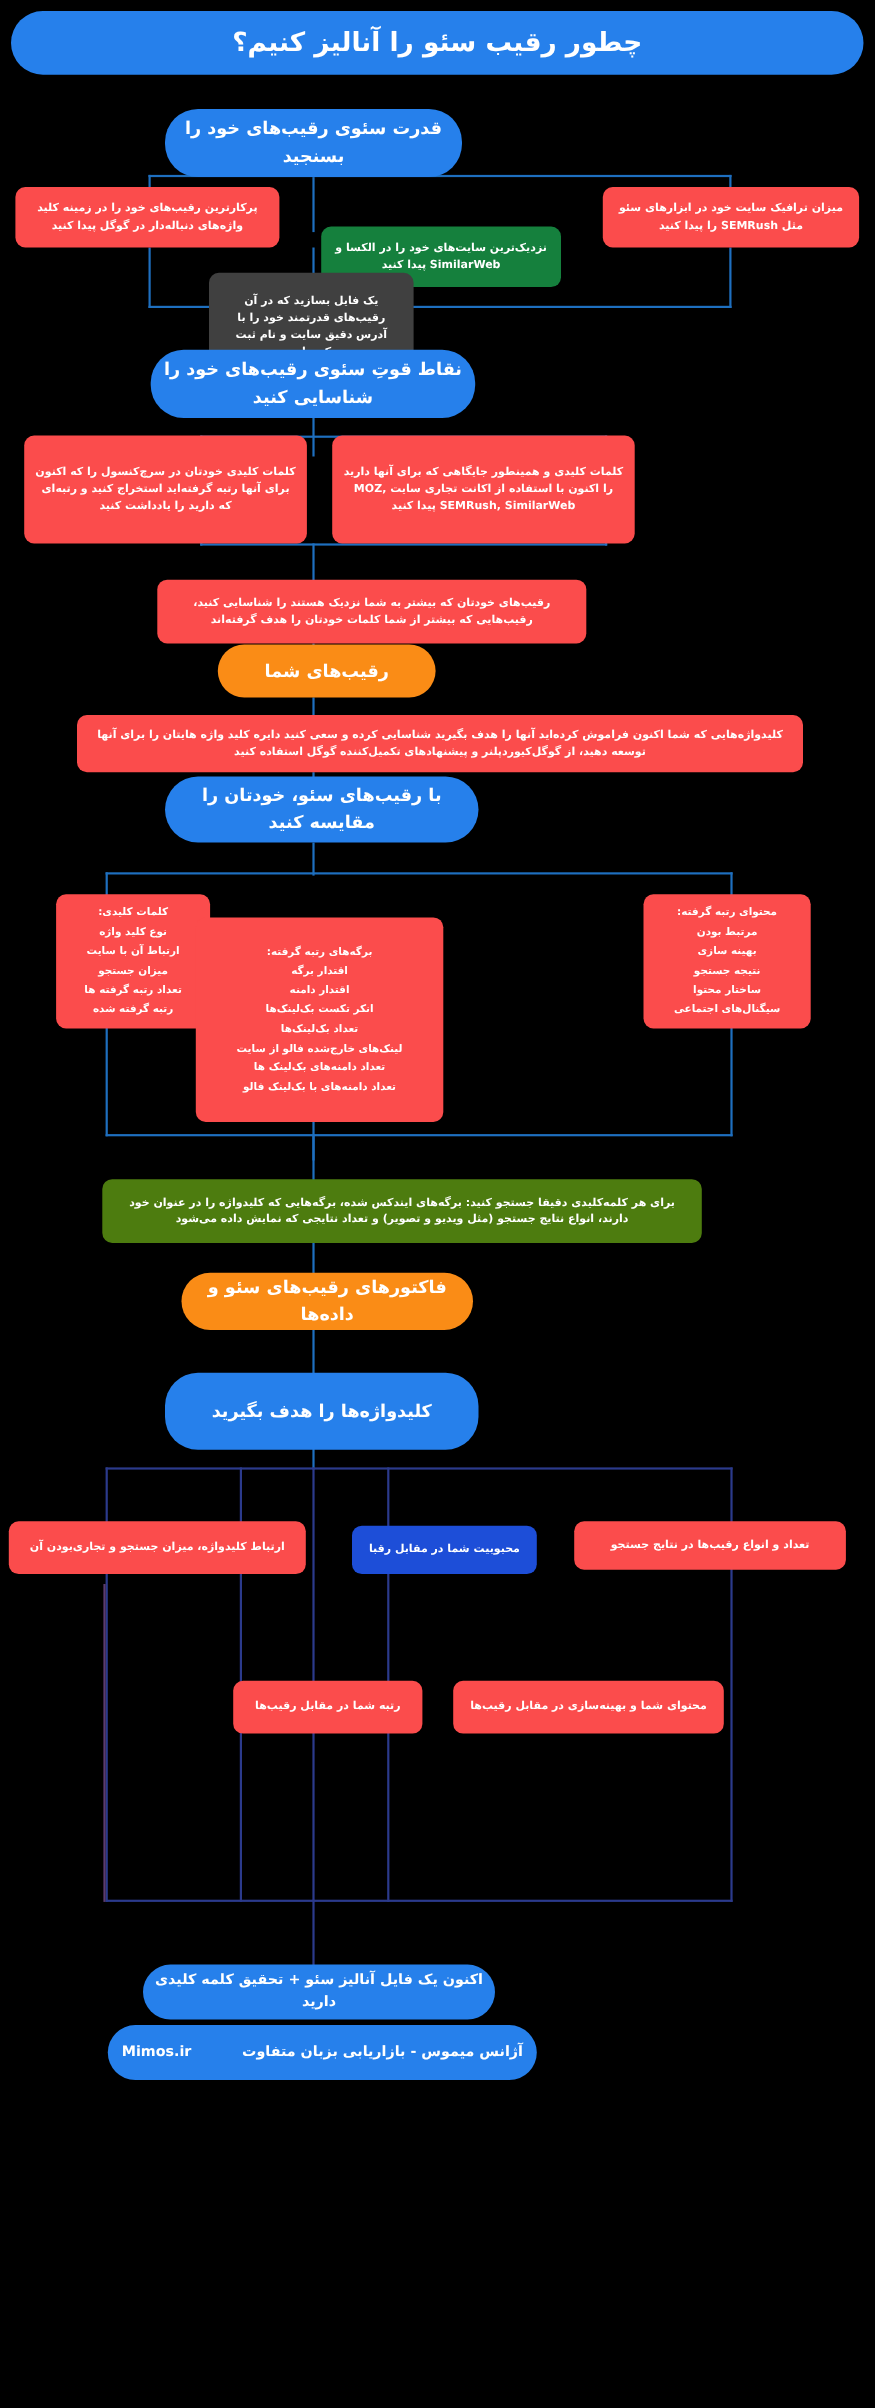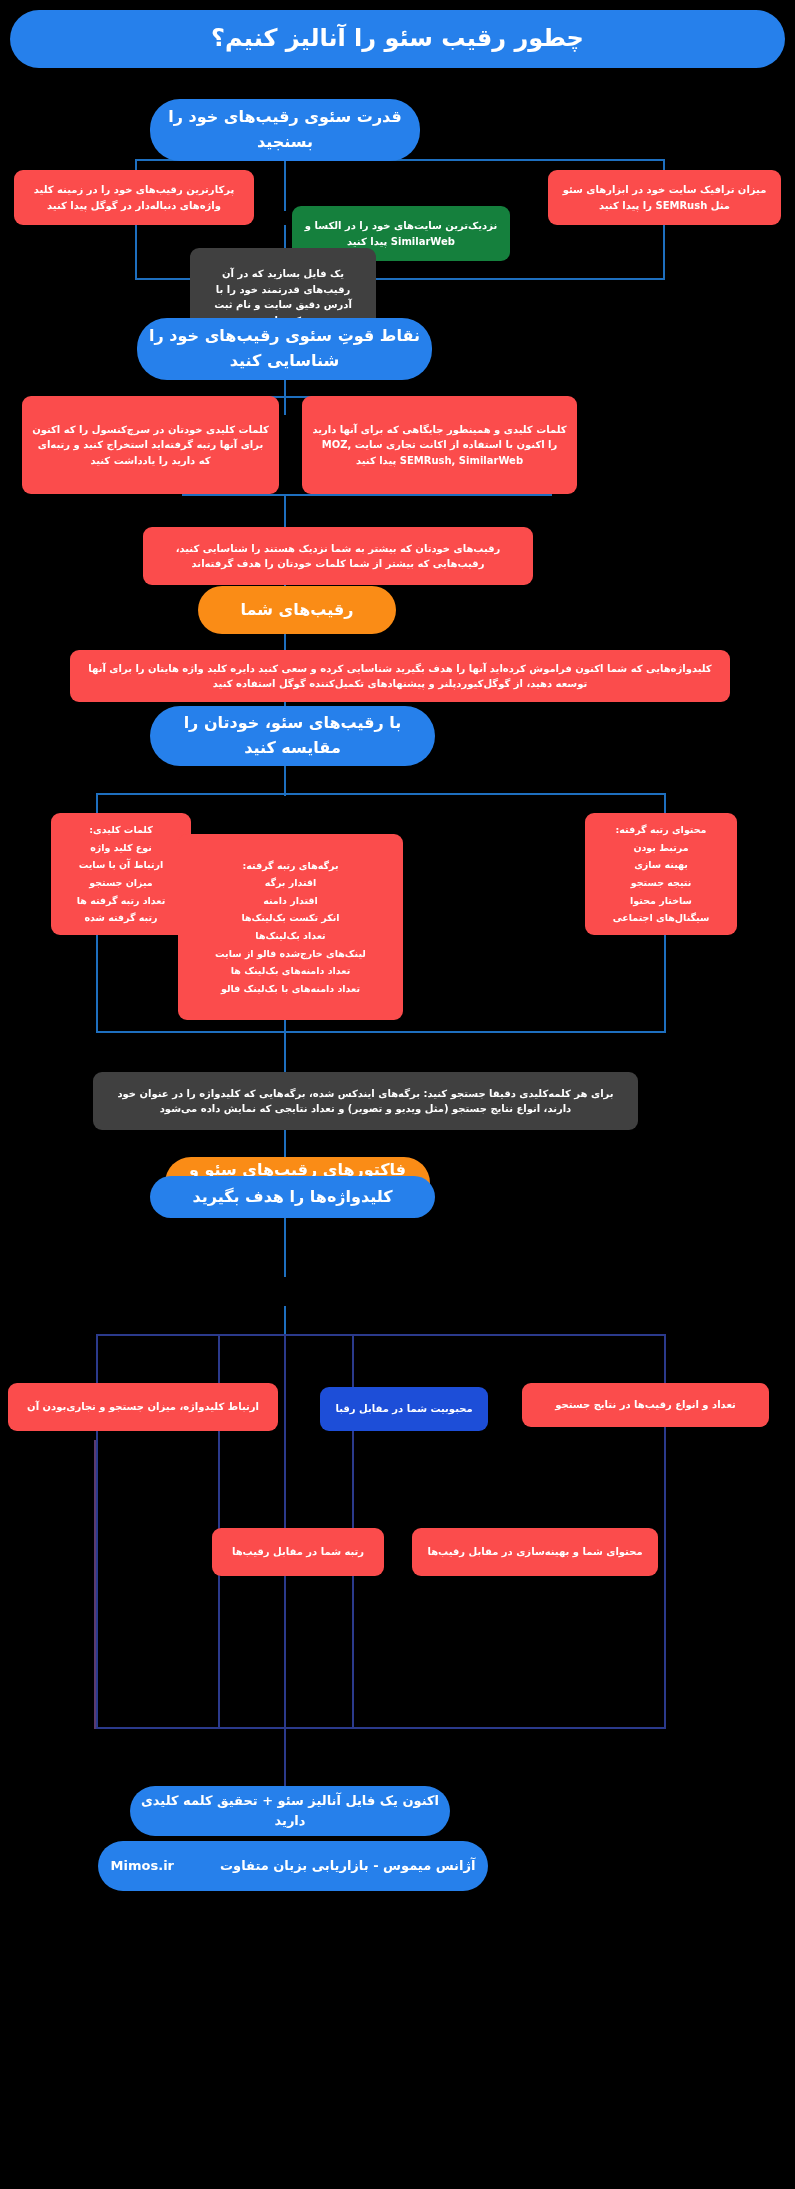--- a/index.html
+++ b/index.html
@@ -188,29 +188,29 @@
     <span class="li">بهینه سازی</span>
     <span class="li">نتیجه جستجو</span>
     <span class="li">ساختار محتوا</span>
     <span class="li">سیگنال‌های اجتماعی</span>
   </div>
 
   <div class="ln v" style="left: 284px; top: 1020px; width: 2px; height: 35px; background: rgb(30, 111, 191);"></div>
   <div class="ln h" style="left: 96px; top: 1031px; width: 570px; height: 2px; background: rgb(30, 111, 191);"></div>
   <div class="ln v" style="left: 284px; top: 1031px; width: 2px; height: 45px; background: rgb(30, 111, 191);"></div>
 
-  <div class="node node-red" style="left: 93px; top: 1072px; width: 545px; height: 58px; background: #404040;">برای هر کلمه‌کلیدی دقیقا جستجو کنید: برگه‌های ایندکس شده، برگه‌هایی که کلیدواژه را در عنوان خود دارند، انواع نتایج جستجو (مثل ویدیو و تصویر) و تعداد نتایجی که نمایش داده می‌شود</div>
+  <div class="node node-red" style="left: 93px; top: 1072px; width: 545px; height: 58px; background: #4d7c0f;">برای هر کلمه‌کلیدی دقیقا جستجو کنید: برگه‌های ایندکس شده، برگه‌هایی که کلیدواژه را در عنوان خود دارند، انواع نتایج جستجو (مثل ویدیو و تصویر) و تعداد نتایجی که نمایش داده می‌شود</div>
 
   <div class="ln v" style="left: 284px; top: 1130px; width: 2px; height: 30px; background: rgb(30, 111, 191);"></div>
 
   <div class="node node-orange pill" style="left: 165px; top: 1157px; width: 265px; height: 52px; background: rgb(250, 140, 22);">فاکتورهای رقیب‌های سئو و داده‌ها</div>
 
   <div class="ln v" style="left: 284px; top: 1209px; width: 2px; height: 68px; background: rgb(30, 111, 191);"></div>
 
-  <div class="node node-head" style="left: 150px; top: 1176px; width: 285px; height: 42px; background: rgb(38, 128, 235);">کلیدواژه‌ها را هدف بگیرید</div>
+  <div class="node node-head" style="left: 150px; top: 1248px; width: 285px; height: 70px; background: rgb(38, 128, 235);">کلیدواژه‌ها را هدف بگیرید</div>
 
   <div class="ln v" style="left: 284px; top: 1306px; width: 2px; height: 30px; background: rgb(30, 111, 191);"></div>
   <div class="ln h dk" style="left: 96px; top: 1334px; width: 570px; height: 2px; background: rgb(43, 58, 140);"></div>
 
   <div class="ln v dk" style="left: 96px; top: 1334px; width: 2px; height: 395px; background: rgb(43, 58, 140);"></div>
   <div class="ln v dk" style="left: 218px; top: 1334px; width: 2px; height: 395px; background: rgb(43, 58, 140);"></div>
   <div class="ln v dk" style="left: 284px; top: 1334px; width: 2px; height: 395px; background: rgb(43, 58, 140);"></div>
   <div class="ln v dk" style="left: 352px; top: 1334px; width: 2px; height: 395px; background: rgb(43, 58, 140);"></div>
   <div class="ln v dk" style="left: 664px; top: 1334px; width: 2px; height: 395px; background: rgb(43, 58, 140);"></div>
   <div class="ln v pu" style="left:94px; top:1440px; width:2px; height:289px;"></div>

